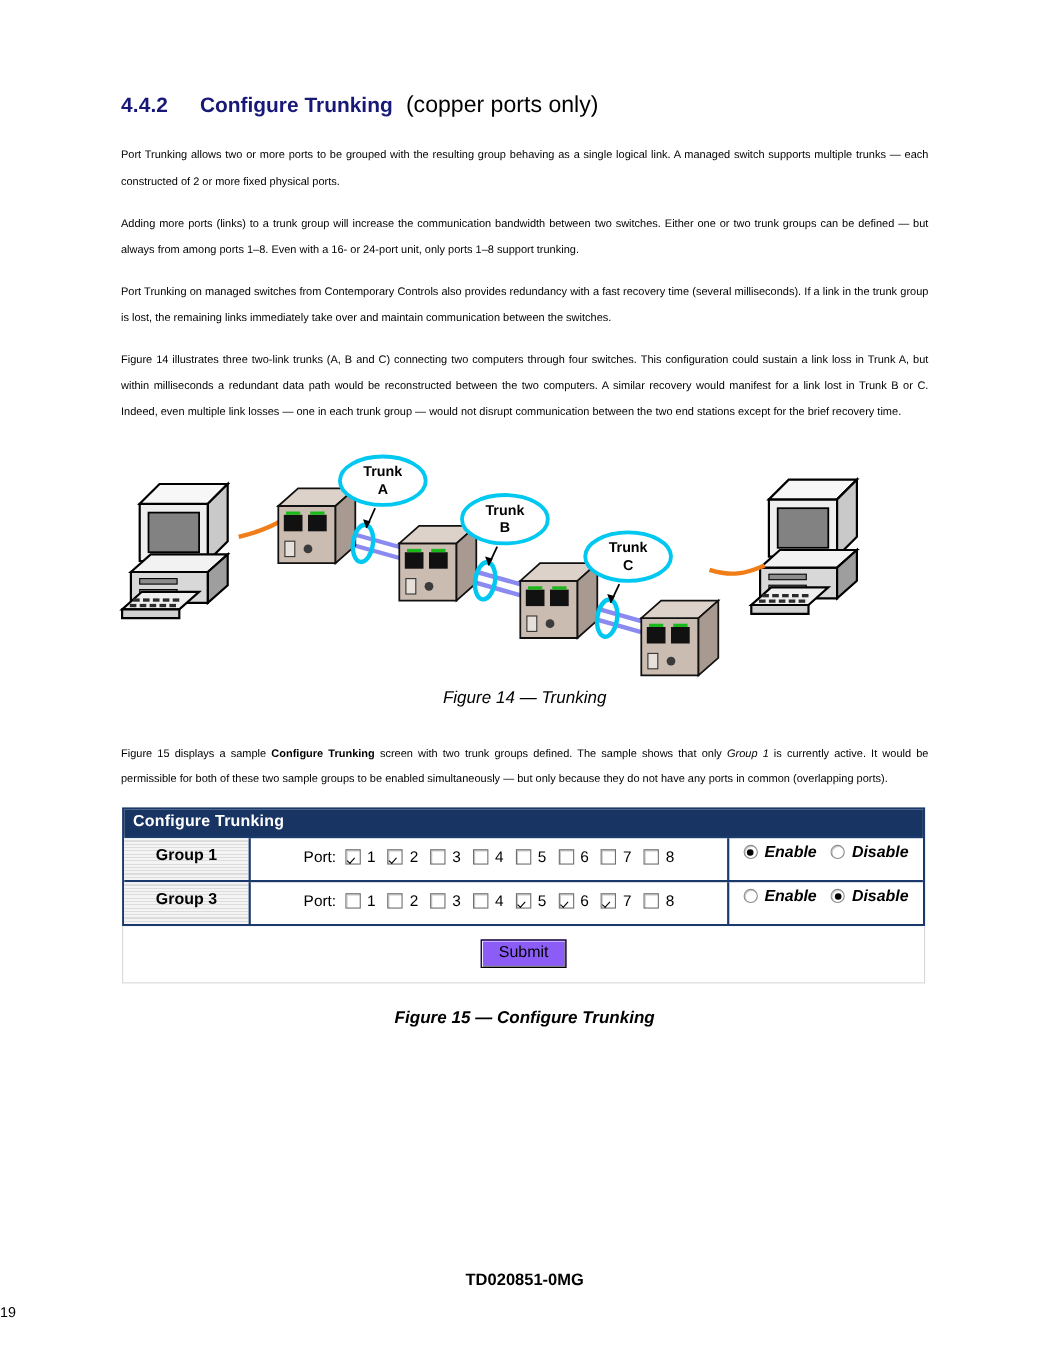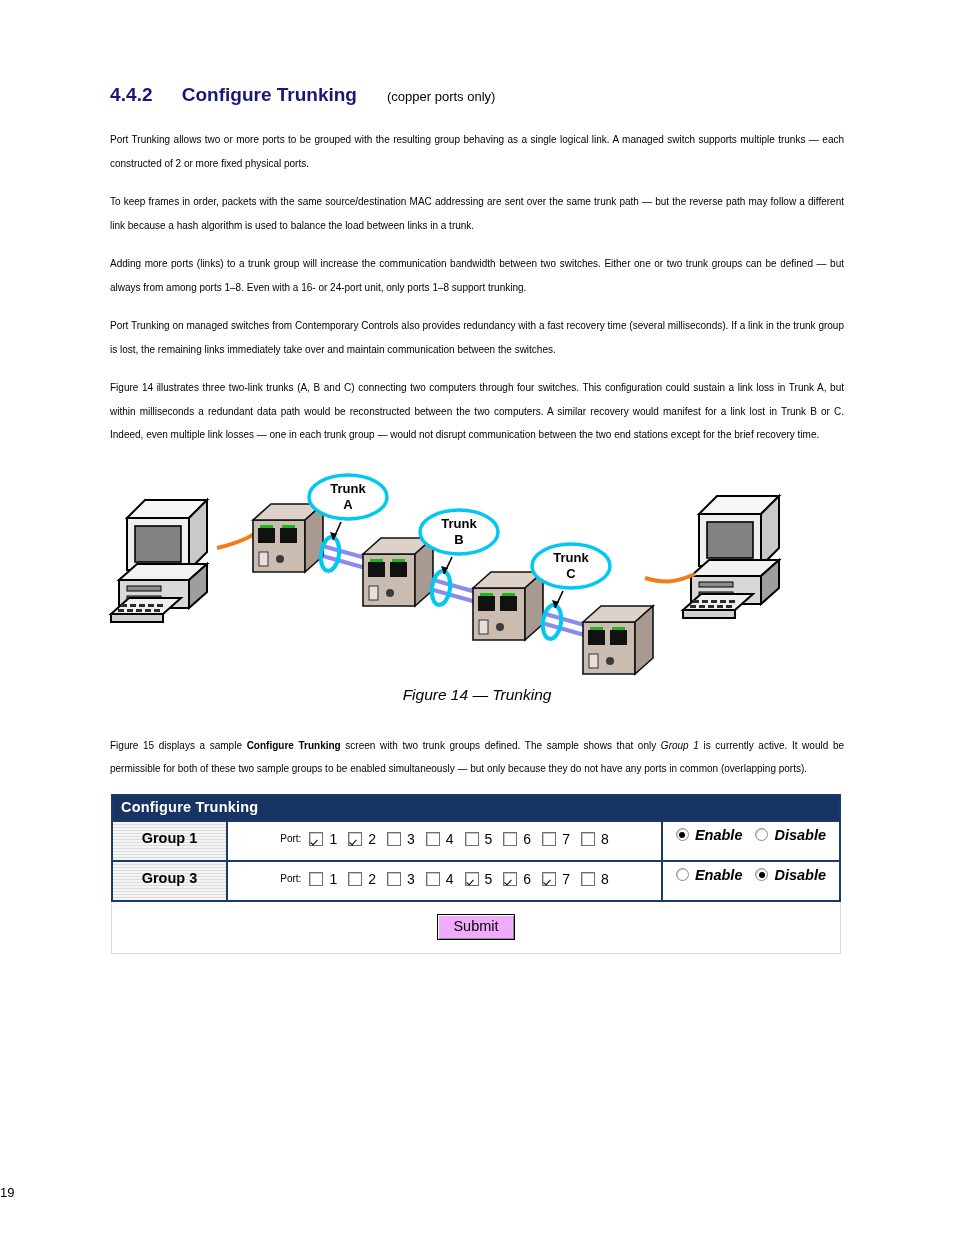--- a/index.html
+++ b/index.html
@@ -42,24 +42,23 @@
     color: #181878;
     letter-spacing: 0.1px;
   }
   .sec-title {
     font-size: 19px;
     font-weight: bold;
     color: #181878;
     margin-left: 17px;
   }
   .sec-sub {
-    font-size: 13px;
+    font-size: 21px;
     font-weight: normal;
     color: #000000;
-    margin-left: 18px;
   }
 
   
   p.body {
     font-size: 10px;
     line-height: 23.5px;
     text-align: justify;
     margin: 0 0 15px 0;
     -webkit-hyphens: none;
     hyphens: none;
@@ -143,21 +142,21 @@
     padding: 5px 0 9px 0;
     box-sizing: border-box;
   }
   .ct-ports-inner {
     display: flex;
     align-items: center;
     font-size: 14px;
   }
   .ports-label {
     margin-right: 8px;
-    font-size: 10px;
+    font-size: 14px;
   }
   .port-item {
     display: inline-flex;
     align-items: center;
     margin-right: 11px;
   }
   .port-item:last-child { margin-right: 0; }
   .cbox {
     width: 12px;
     height: 12px;
@@ -231,21 +230,21 @@
     height: 52px;
     display: flex;
     align-items: center;
     justify-content: center;
     background: #ffffff;
   }
   .submit-btn {
     font-family: "Liberation Sans", sans-serif;
     font-size: 14.5px;
     color: #000000;
-    background: #f0abfc;
+    background: #8b5cf6;
     border: 1px solid #000000;
     border-right-color: #000000;
     border-bottom-color: #000000;
     box-shadow: inset 1px 1px 0 #ffffff, inset -1px -1px 0 #8a8a8a;
     padding: 3px 15px 4px 15px;
     cursor: pointer;
     line-height: 17px;
   }
 
   .fig15-cap {
@@ -281,21 +280,20 @@
 <div class="page">
   <div class="content">
 
     <div class="sec-head">
       <span class="sec-num">4.4.2</span>
       <span class="sec-title">Configure Trunking</span>
       <span class="sec-sub">(copper ports only)</span>
     </div>
 
     <p class="body">Port Trunking allows two or more ports to be grouped with the resulting group behaving as a single logical link.  A managed switch supports multiple trunks — each constructed of 2 or more fixed physical ports.</p>
-    <p class="body">To keep frames in order, packets with the same source/destination MAC addressing are sent over the same trunk path — but the reverse path may follow a different link because a hash algorithm is used to balance the load between links in a trunk.</p>
     <p class="body">Adding more ports (links) to a trunk group will increase the communication bandwidth between two switches.  Either one or two trunk groups can be defined — but always from among ports 1–8.  Even with a 16- or 24-port unit, only ports 1–8 support trunking.</p>
     <p class="body">Port Trunking on managed switches from Contemporary Controls also provides redundancy with a fast recovery time (several milliseconds).  If a link in the trunk group is lost, the remaining links immediately take over and maintain communication between the switches.</p>
     <p class="body">Figure 14 illustrates three two-link trunks (A, B and C) connecting two computers through four switches.  This configuration could sustain a link loss in Trunk A, but within milliseconds a redundant data path would be reconstructed between the two computers.  A similar recovery would manifest for a link lost in Trunk B or C.  Indeed, even multiple link losses — one in each trunk group — would not disrupt communication between the two end stations except for the brief recovery time.</p>
 
     <div class="fig14-wrap">
       <svg class="fig14" width="740" height="216" viewBox="0 0 740 216">
         <defs>
           <g id="sw">
 
             <polygon points="0,18 52,18 52,70 0,70" fill="#cbbcb2" stroke="#111" stroke-width="1.6"></polygon>
@@ -514,16 +512,18 @@
               </span>
           </div>
         </div>
       </div>
 
       <div class="ct-submit-area">
         <button class="submit-btn">Submit</button>
       </div>
     </div>
 
+    <div class="fig15-cap">Figure 15 — Configure Trunking</div>
   </div>
 
+  <div class="footer-doc">TD020851-0MG</div>
   <div class="footer-page">19</div>
 </div>
 
 </body></html>

